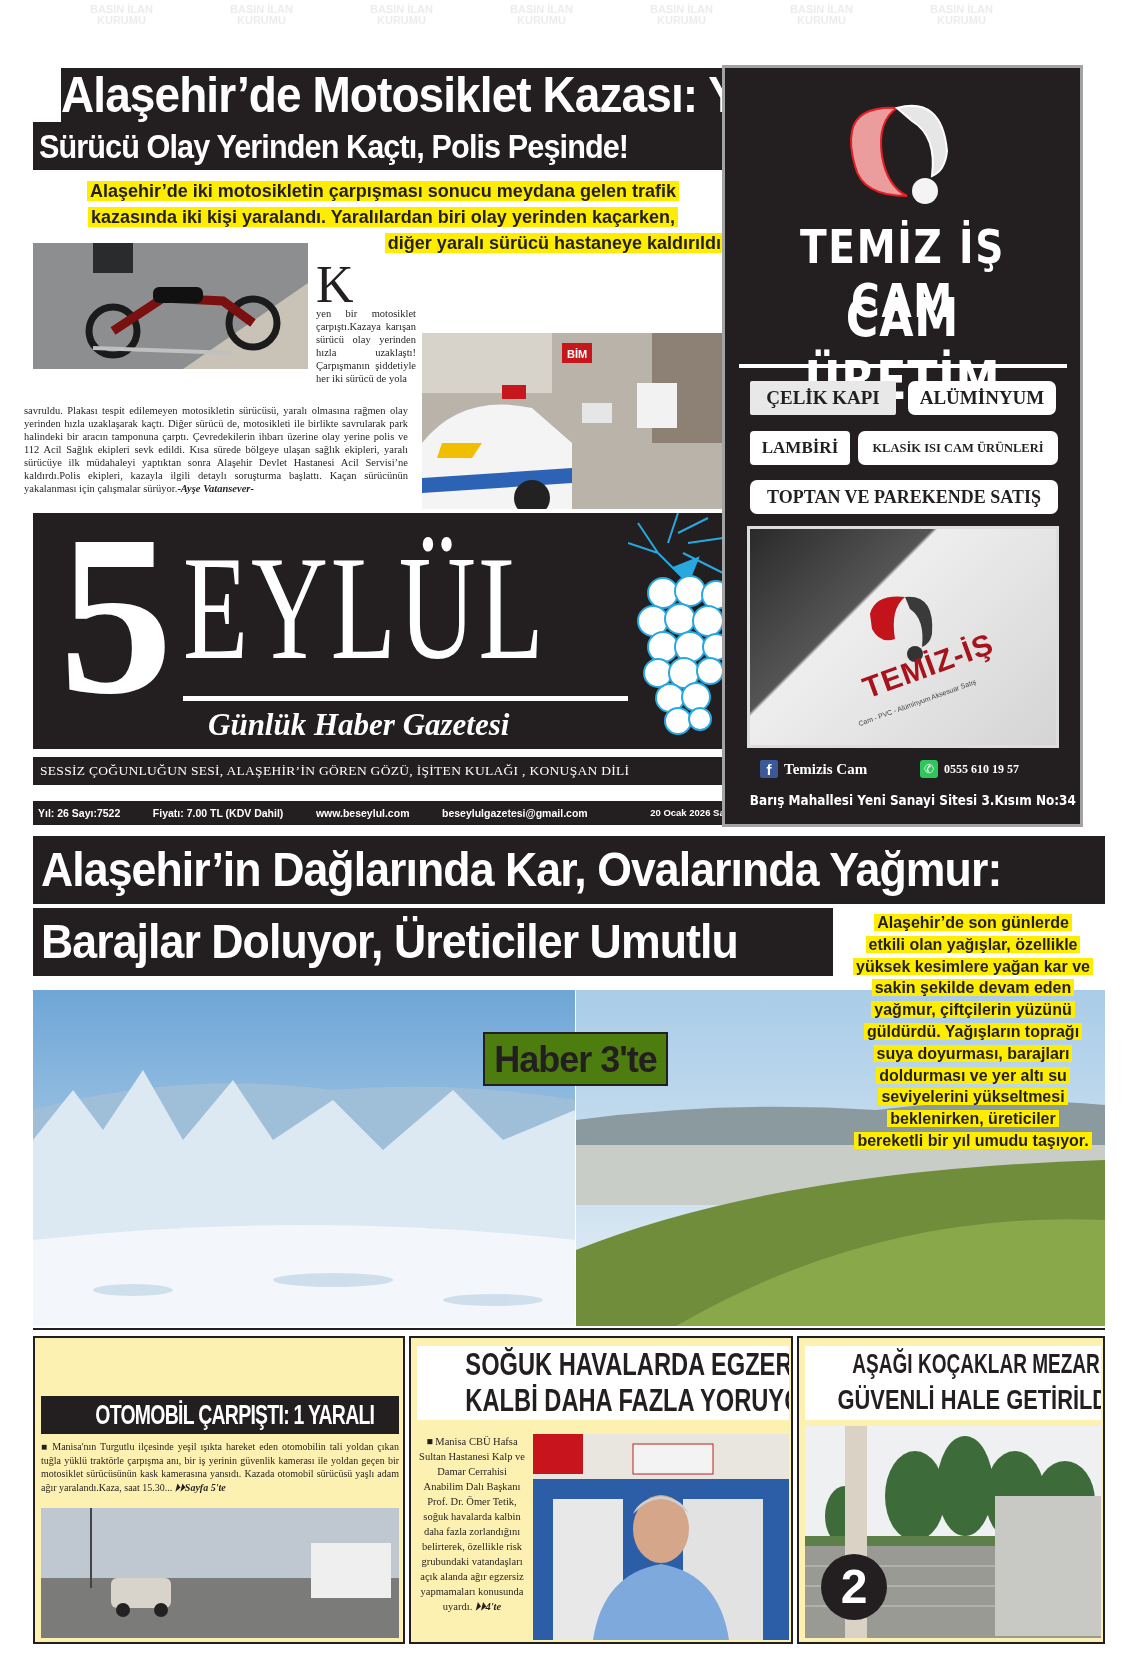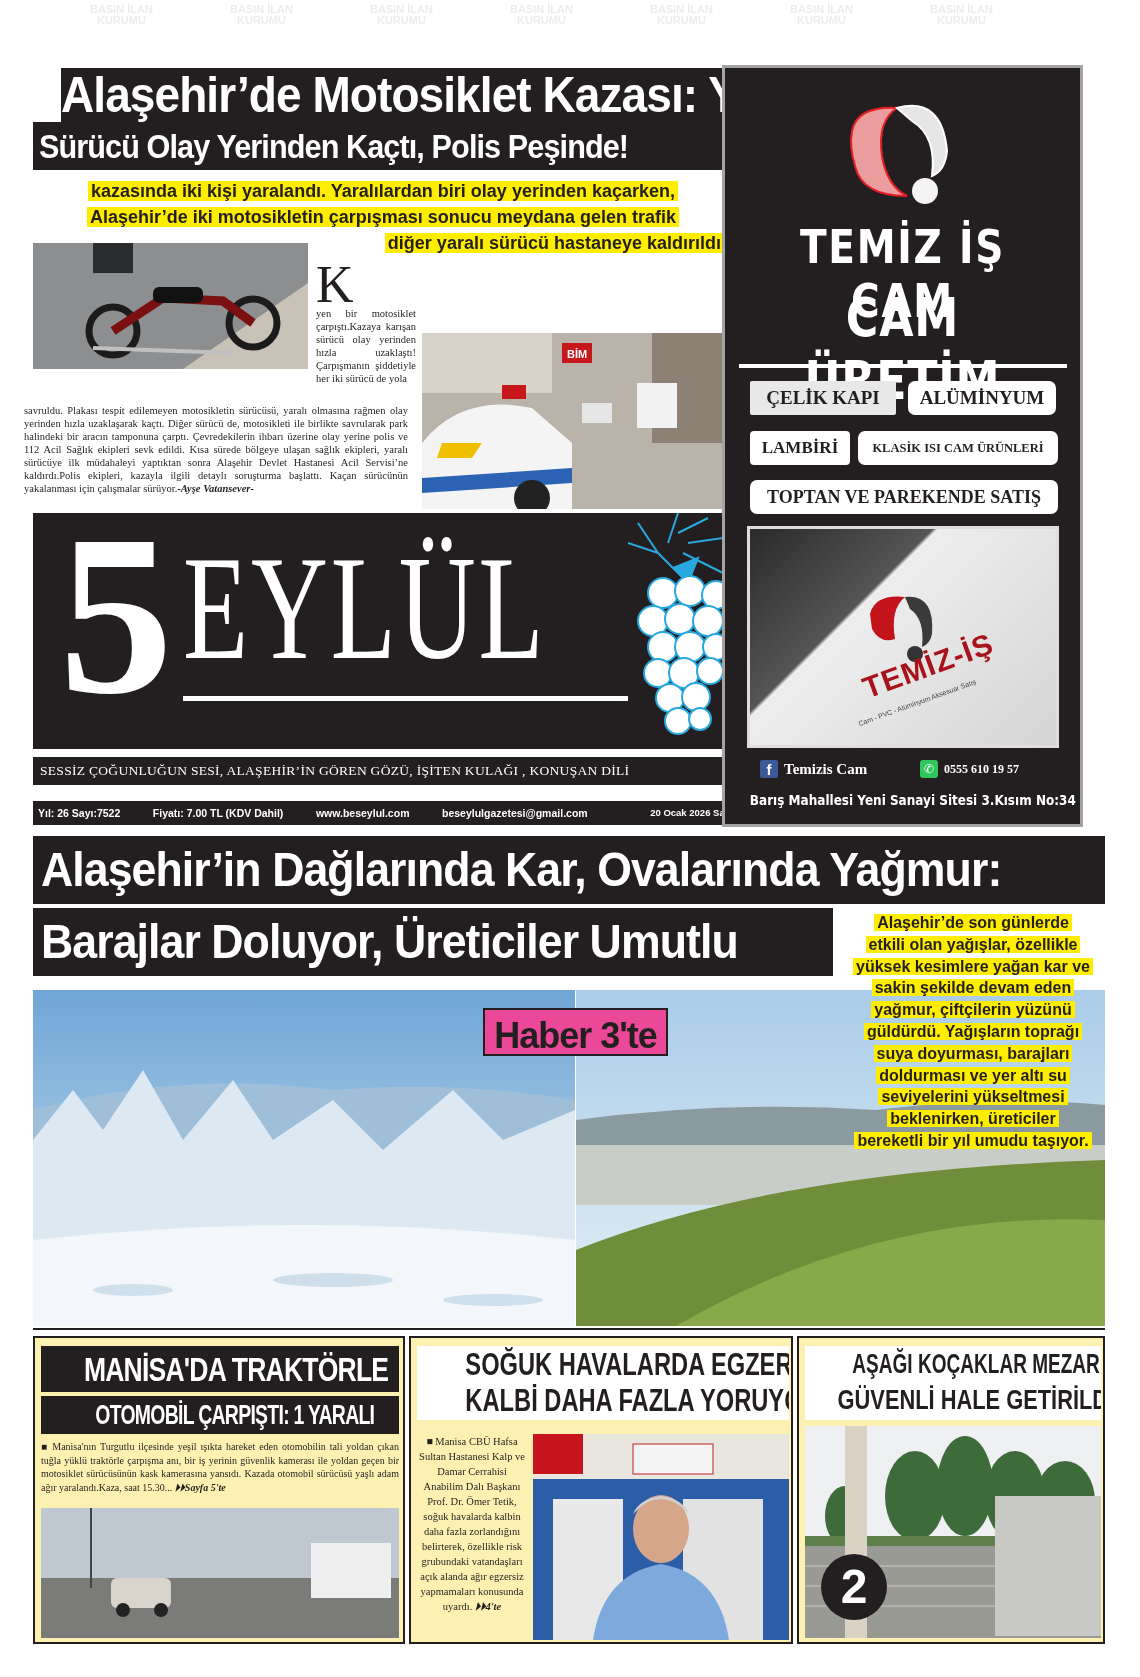--- a/index.html
+++ b/index.html
@@ -15,22 +15,22 @@
 <body>
 
 <div class="abs headline-bar" style="left:33px;top:68px;width:692px;height:54px;font-size:50px;line-height:54px;margin-left:28px;">
   <span style="display:inline-block;transform:scaleX(0.92);transform-origin:left;">Alaşehir’de Motosiklet Kazası: Yaralı</span>
 </div>
 <div class="abs headline-bar" style="left:33px;top:122px;width:700px;height:48px;font-size:34px;line-height:48px;padding-left:6px;">
   <span style="display:inline-block;transform:scaleX(0.9);transform-origin:left;">Sürücü Olay Yerinden Kaçtı, Polis Peşinde!</span>
 </div>
 
 <div class="abs" style="left:33px;top:178px;width:700px;text-align:center;font-size:18px;line-height:26px;">
+  <div><span class="hl">Alaşehir’de iki motosikletin çarpışması sonucu meydana gelen trafik</span></div>
   <div><span class="hl">kazasında iki kişi yaralandı. Yaralılardan biri olay yerinden kaçarken,</span></div>
-  <div><span class="hl">Alaşehir’de iki motosikletin çarpışması sonucu meydana gelen trafik</span></div>
   <div style="text-align:right;padding-right:4px;"><span class="hl">diğer yaralı sürücü hastaneye kaldırıldı.</span></div>
 </div>
 
 <div class="abs photo" style="left:33px;top:243px;width:275px;height:126px;background:linear-gradient(160deg,#6b6f72 0%,#9a9a98 35%,#b8b4ad 60%,#7a7a78 100%);">
   <svg width="275" height="126" viewBox="0 0 275 126">
     <rect x="0" y="0" width="275" height="126" fill="#8c8e90"></rect>
     <polygon points="150,126 275,40 275,126" fill="#c9c2b6"></polygon>
     <rect x="60" y="0" width="40" height="30" fill="#2a2b2d"></rect>
     <circle cx="80" cy="88" r="24" fill="none" stroke="#1b1b1b" stroke-width="7"></circle>
     <circle cx="220" cy="80" r="24" fill="none" stroke="#1b1b1b" stroke-width="7"></circle>
@@ -64,20 +64,21 @@
 </div>
 
 <div class="abs serif" style="left:24px;top:404px;width:384px;font-size:10.5px;line-height:13px;color:#231f20;text-align:justify;">
   <span>savruldu. Plakası tespit edilemeyen motosikletin sürücüsü, yaralı olmasına rağmen olay yerinden hızla uzaklaşarak kaçtı. Diğer sürücü de, motosikleti ile birlikte savrularak park halindeki bir aracın tamponuna çarptı. Çevredekilerin ihbarı üzerine olay yerine polis ve 112 Acil Sağlık ekipleri sevk edildi. Kısa sürede bölgeye ulaşan sağlık ekipleri, yaralı sürücüye ilk müdahaleyi yaptıktan sonra Alaşehir Devlet Hastanesi Acil Servisi’ne kaldırdı.Polis ekipleri, kazayla ilgili detaylı soruşturma başlattı. Kaçan sürücünün yakalanması için çalışmalar sürüyor.</span><b><i>-Ayşe Vatansever-</i></b>
 </div>
 
 <div class="abs" style="left:33px;top:513px;width:702px;height:236px;background:#231f20;overflow:hidden;">
   <div class="abs serif" style="left:26px;top:-12px;font-size:228px;line-height:228px;color:#fff;font-weight:bold;">5</div>
   <div class="abs serif" style="left:150px;top:20px;font-size:148px;line-height:150px;color:#fff;letter-spacing:4px;transform:scaleX(0.72);transform-origin:left;">EYLÜL</div>
   <div class="abs" style="left:150px;top:183px;width:445px;height:5px;background:#fff;"></div>
+  <div class="abs serif" style="left:175px;top:192px;font-size:31px;line-height:40px;color:#fff;font-style:italic;font-weight:bold;">Günlük Haber Gazetesi</div>
   <svg class="abs" style="left:595px;top:0;" width="110" height="236" viewBox="0 0 110 236">
     <g stroke="#29a8e0" stroke-width="2" fill="none">
       <path d="M30 40 L10 10 M30 40 L0 30 M40 30 L50 0 M50 20 L80 5 M60 30 L95 25 M55 40 L95 60"></path>
       <path d="M30 40 L45 55 L70 45 L60 70 Z" fill="#29a8e0"></path>
     </g>
     <g fill="#fff" stroke="#29a8e0" stroke-width="2">
       <circle cx="35" cy="80" r="15"></circle>
         <circle cx="62" cy="78" r="15"></circle>
         <circle cx="88" cy="82" r="14"></circle>
       <circle cx="25" cy="108" r="15"></circle>
@@ -179,42 +180,39 @@
         </linearGradient>
     </defs>
     <rect width="529" height="336" fill="url(#sky2)"></rect>
     <path d="M0 130 Q150 110 300 120 Q420 105 529 115 L529 160 L0 160 Z" fill="#8b9a9f"></path>
     <rect y="155" width="529" height="60" fill="#c9cdc8"></rect>
     <path d="M0 260 Q200 180 529 170 L529 336 L0 336 Z" fill="#6f8d3a"></path>
     <path d="M100 336 Q300 220 529 230 L529 336 Z" fill="#89a84a"></path>
   </svg>
 </div>
 
-<div class="abs" style="left:483px;top:1008px;width:185px;height:48px;background:#ec4899;border:2px solid #231f20;text-align:center;font-size:36px;line-height:52px;font-weight:bold;color:#231f20;white-space:nowrap;letter-spacing:-1px;">Haber 3'te</div>
+<div class="abs" style="left:483px;top:1032px;width:185px;height:54px;background:#4d7c0f;border:2px solid #231f20;text-align:center;font-size:36px;line-height:52px;font-weight:bold;color:#231f20;white-space:nowrap;letter-spacing:-1px;">Haber 3'te</div>
 
 <div class="abs" style="left:838px;top:912px;width:270px;text-align:center;font-size:16px;line-height:21.8px;">
   <div><span class="hl">Alaşehir’de son günlerde</span></div>
   <div><span class="hl">etkili olan yağışlar, özellikle</span></div>
   <div><span class="hl">yüksek kesimlere yağan kar ve</span></div>
   <div><span class="hl">sakin şekilde devam eden</span></div>
   <div><span class="hl">yağmur, çiftçilerin yüzünü</span></div>
   <div><span class="hl">güldürdü. Yağışların toprağı</span></div>
   <div><span class="hl">suya doyurması, barajları</span></div>
   <div><span class="hl">doldurması ve yer altı su</span></div>
   <div><span class="hl">seviyelerini yükseltmesi</span></div>
   <div><span class="hl">beklenirken, üreticiler</span></div>
   <div><span class="hl">bereketli bir yıl umudu taşıyor.</span></div>
 </div>
 
 <div class="abs" style="left:33px;top:1328px;width:1072px;height:2px;background:#231f20;"></div>
 
 <div class="abs" style="left:33px;top:1336px;width:372px;height:308px;background:#fdf1b2;border:2px solid #231f20;">
-  <div class="abs headline-bar" style="left:6px;top:8px;width:358px;height:46px;font-size:34px;line-height:46px;text-align:center;">
-    <span style="display:inline-block;transform:scaleX(0.78);transform-origin:center;">MANİSA'DA TRAKTÖRLE</span>
-  </div>
   <div class="abs headline-bar" style="left:6px;top:58px;width:358px;height:38px;font-size:27px;line-height:38px;text-align:center;">
     <span style="display:inline-block;transform:scaleX(0.72);transform-origin:center;">OTOMOBİL ÇARPIŞTI: 1 YARALI</span>
   </div>
   <div class="abs serif" style="left:6px;top:102px;width:358px;font-size:10px;line-height:13.5px;color:#231f20;text-align:justify;">
     <span>■ </span><span>Manisa'nın Turgutlu ilçesinde yeşil ışıkta hareket eden otomobilin tali yoldan çıkan tuğla yüklü traktörle çarpışma anı, bir iş yerinin güvenlik kamerası ile yoldan geçen bir motosiklet sürücüsünün kask kamerasına yansıdı. Kazada otomobil sürücüsü yaşlı adam ağır yaralandı.Kaza, saat 15.30...</span> <b><i>⏵⏵</i><i>Sayfa 5'te</i></b>
   </div>
   <div class="abs photo" style="left:6px;top:170px;width:358px;height:130px;">
     <svg width="358" height="130" viewBox="0 0 358 130">
       <rect width="358" height="130" fill="#bfc7d0"></rect>
       <rect y="70" width="358" height="60" fill="#7b7b79"></rect>

